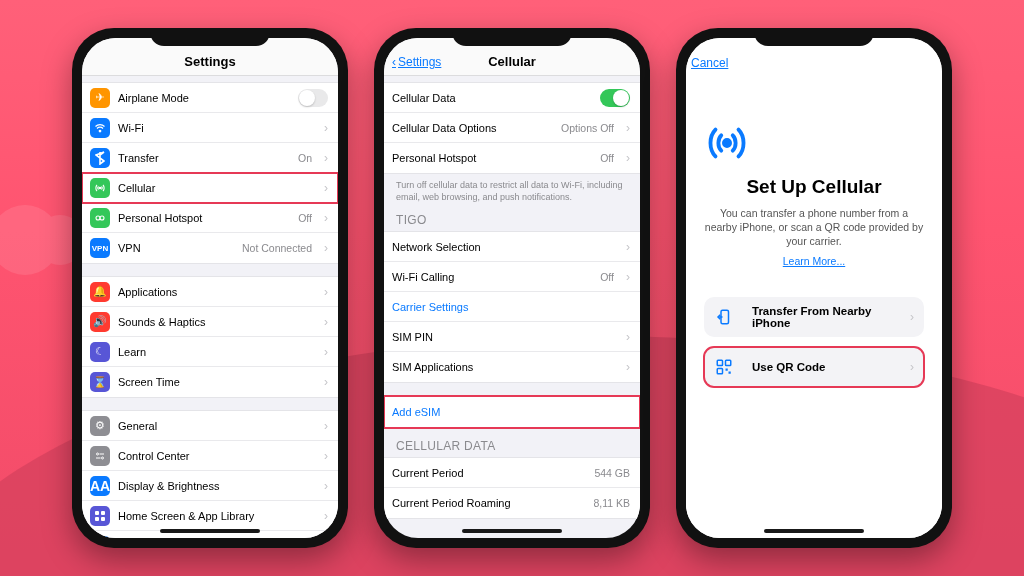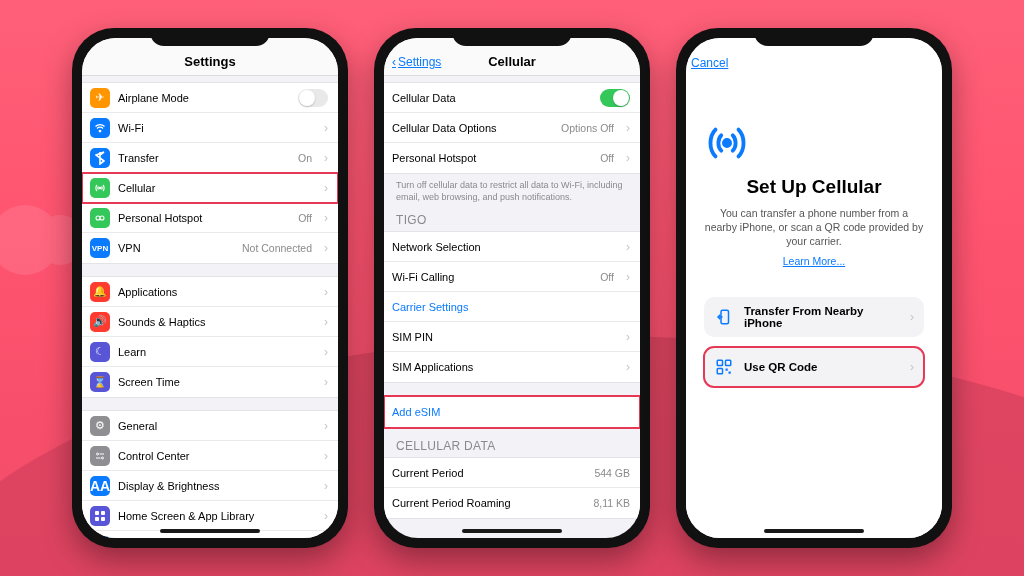--- a/index.html
+++ b/index.html
@@ -66,21 +66,21 @@
   .link-blue{color:#0a7aff;}
   .sort-link{font-size:9px;color:#0a7aff;font-weight:600;margin-top:38px;}
   
   .setup-body{background:#fff;height:100%;padding:0 18px;text-align:center;}
   .antenna{color:#0a7aff;font-size:36px;margin-top:44px;}
   .setup-title{font-size:19px;font-weight:800;margin-top:10px;}
   .setup-desc{font-size:10.5px;color:#555;margin-top:8px;line-height:1.35;}
   .learn{color:#0a7aff;font-size:10.5px;margin-top:6px;text-decoration:underline;}
   .opt-card{
     margin-top:16px;background:#f3f3f6;border-radius:10px;height:40px;
-    display:flex;align-items:center;padding:0 10px;gap:10px;text-align:left;
+    display:flex;align-items:center;padding:0 10px;gap:18px;text-align:left;
   }
   .opt-card .ico{color:#0a7aff;font-size:16px;width:20px;display:flex;justify-content:center;}
   .opt-card .txt{flex:1;font-size:11.5px;font-weight:700;}
   svg{display:block;}
 </style>
 </head>
 <body>
 
 <div class="cloud"></div>
 <div class="wave"></div>

